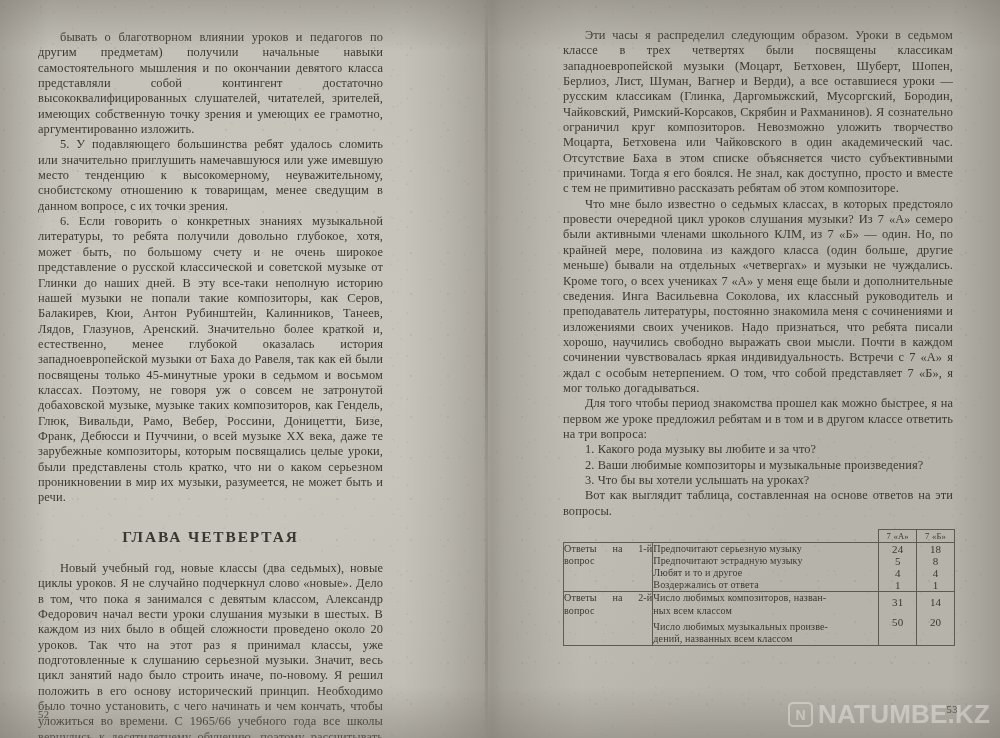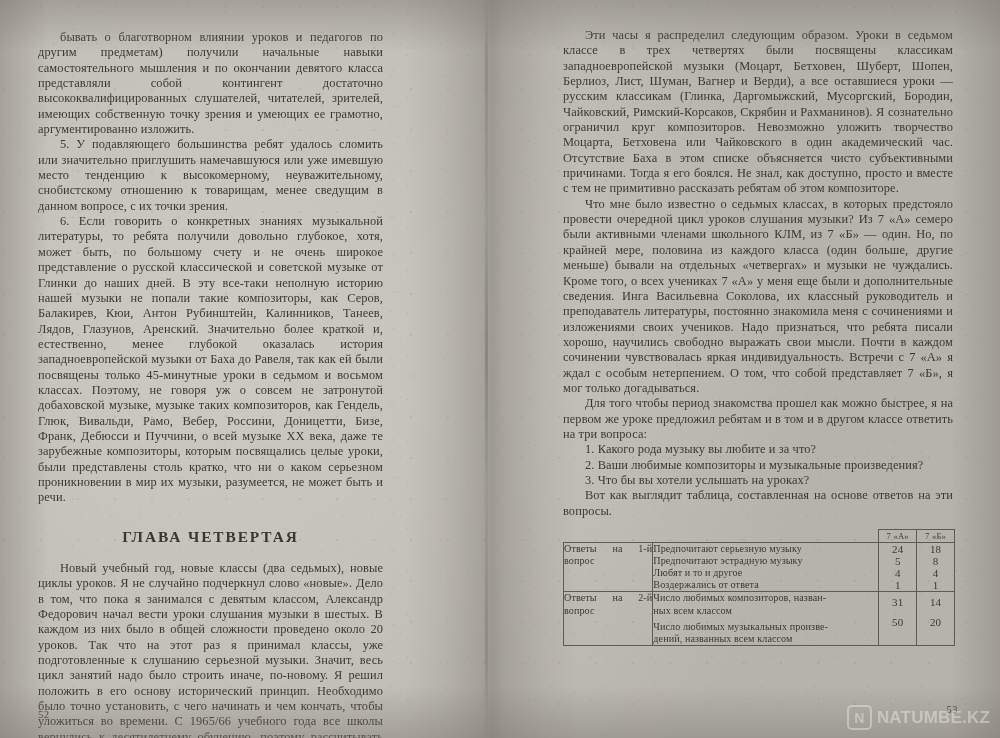--- a/index.html
+++ b/index.html
@@ -216,21 +216,21 @@
     justify-content: center;
     color: #f2f1ee;
     font-family: "Liberation Sans", sans-serif;
     font-size: 14px;
     font-weight: bold;
     line-height: 1;
   }
   .wm-text {
     color: #f4f3f0;
     font-family: "Liberation Sans", sans-serif;
-    font-size: 17px;
+    font-size: 26px;
     font-weight: bold;
     letter-spacing: .2px;
   }
 
   
   .scan-soft {
     position: absolute;
     inset: 0;
     pointer-events: none;
     background: radial-gradient(ellipse 120% 120% at 50% 50%,

